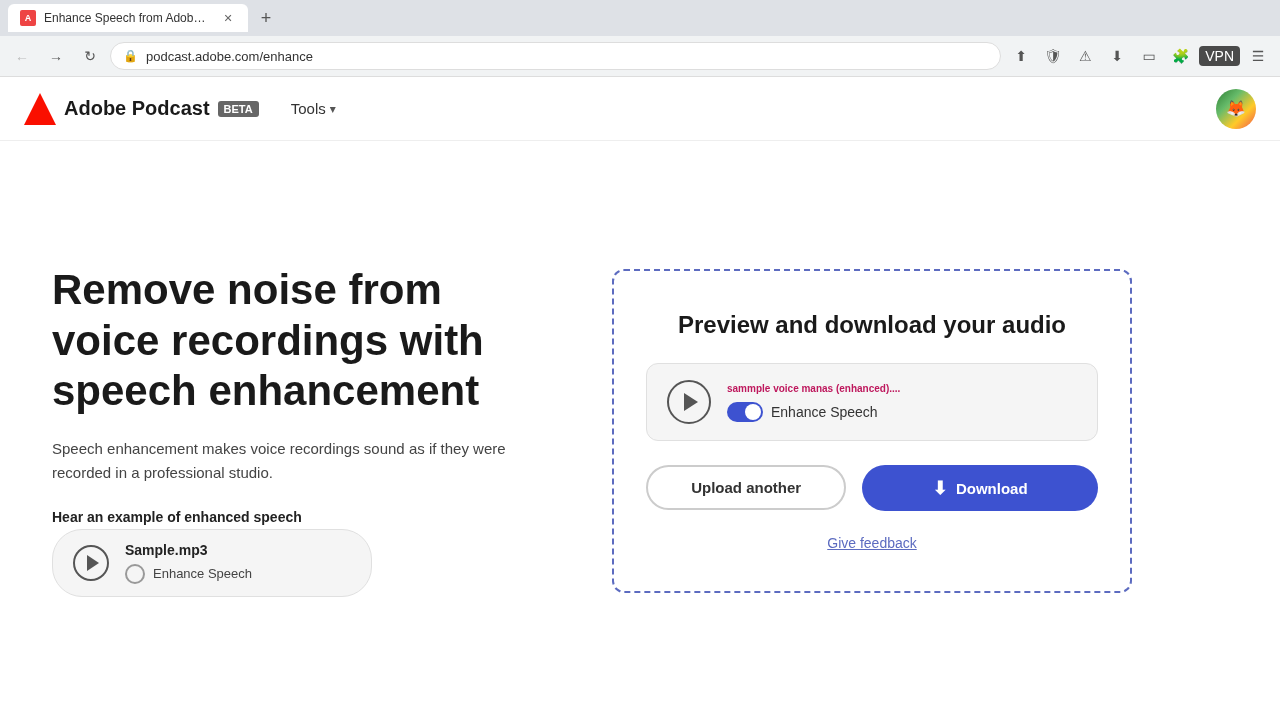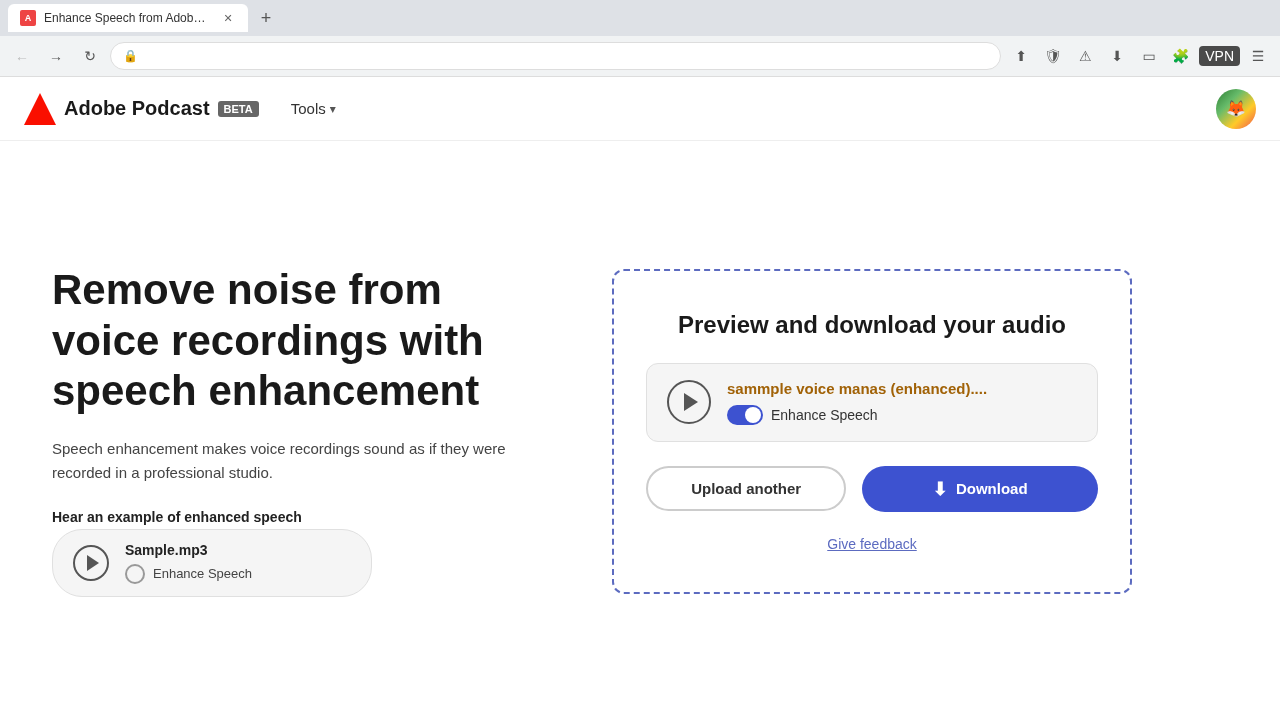--- a/index.html
+++ b/index.html
@@ -340,23 +340,23 @@
       border-bottom: 9px solid transparent;
       border-left: 14px solid #555;
       margin-left: 3px;
     }
     .audio-info {
       display: flex;
       flex-direction: column;
       gap: 8px;
     }
     .audio-filename {
-      font-size: 15px;
+      font-size: 10px;
       font-weight: 600;
-      color: #a16207;
+      color: #be185d;
       text-align: right;
     }
     .enhance-toggle-row2 {
       display: flex;
       align-items: center;
       gap: 8px;
     }
     .toggle-switch {
       width: 36px;
       height: 20px;
@@ -434,20 +434,21 @@
     </div>
     <div class="new-tab-btn">+</div>
   </div>
 
   <div class="browser-toolbar">
     <div class="nav-btn disabled">←</div>
     <div class="nav-btn">→</div>
     <div class="nav-btn">↻</div>
     <div class="address-bar">
       <span class="lock-icon">🔒</span>
+      <span class="address-text">podcast.adobe.com/enhance</span>
     </div>
     <div class="toolbar-right">
       <div class="toolbar-icon">⬆</div>
       <div class="toolbar-icon">🛡</div>
       <div class="toolbar-icon">⚠</div>
       <div class="toolbar-icon">⬇</div>
       <div class="toolbar-icon">▭</div>
       <div class="toolbar-icon">🧩</div>
       <div class="vpn-badge">VPN</div>
       <div class="toolbar-icon">☰</div>

